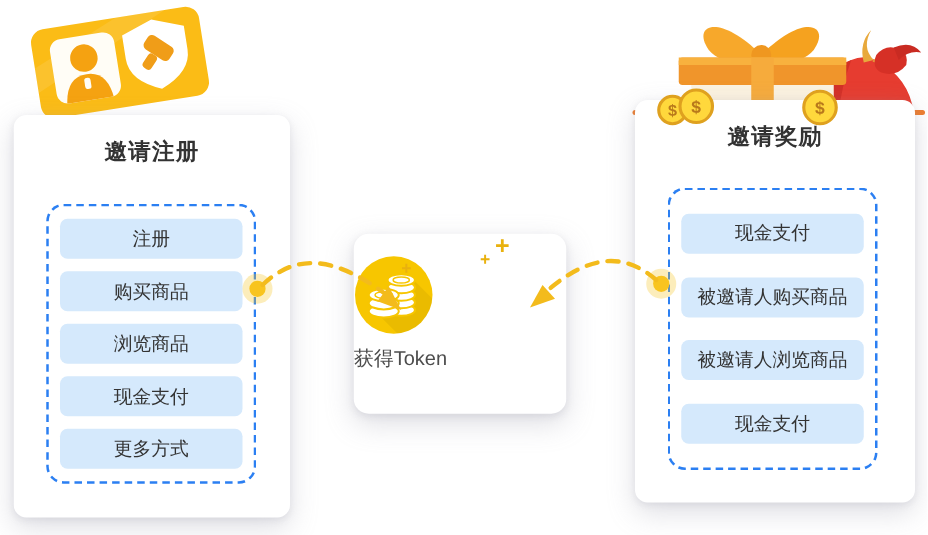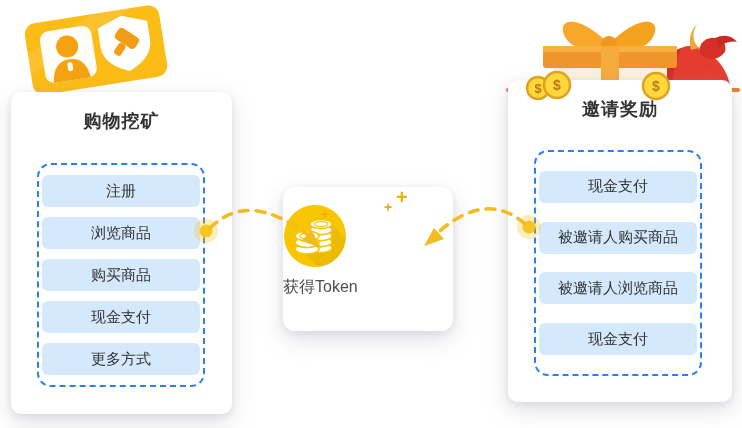--- a/index.html
+++ b/index.html
@@ -20,21 +20,21 @@
     margin-top:17px; text-align:center; font-size:18px; font-weight:bold; color:#333;
     letter-spacing:1px;
   }
   .dash-box {
     position:absolute; left:26px; top:71px; width:168px; height:224px;
     border:2px dashed #2b7ff2; border-radius:14px;
     display:flex; flex-direction:column; justify-content:space-evenly; align-items:center;
   }
   .panel-right .dash-box { top:70px; height:226px; }
   .chip {
-    width:158px; height:32px; background:#d5e9fc; border:none; border-radius:6px;
+    width:146px; height:32px; background:#d5e9fc; border:none; border-radius:6px;
     display:flex; align-items:center; justify-content:center;
     font-size:15px; color:#333; font-family:inherit; cursor:pointer; white-space:nowrap;
   }
   
   .center-card {
     position:absolute; left:283px; top:187px; width:170px; height:144px;
     background:#fff; border-radius:12px; z-index:2;
     box-shadow:0 8px 22px rgba(150,150,165,.30), 0 2px 6px rgba(150,150,165,.18);
     display:flex; flex-direction:column; 
   }
@@ -114,25 +114,25 @@
       <circle cx="52" cy="25" r="13" fill="#ffd83c" stroke="#dfa11f" stroke-width="2.5"></circle>
       <text x="52" y="30" font-size="14" font-weight="bold" fill="#b9791b" text-anchor="middle">$</text>
     </g>
     <g>
       <circle cx="151" cy="26" r="13" fill="#ffd83c" stroke="#dfa11f" stroke-width="2.5"></circle>
       <text x="151" y="31" font-size="14" font-weight="bold" fill="#b9791b" text-anchor="middle">$</text>
     </g>
   </svg>
 
   <section class="panel panel-left">
-    <h2 class="panel-title">购物挖矿</h2>
+    <h2 class="panel-title">邀请注册</h2>
     <div class="dash-box">
       <button class="chip">注册</button>
+      <button class="chip">购买商品</button>
       <button class="chip">浏览商品</button>
-      <button class="chip">购买商品</button>
       <button class="chip">现金支付</button>
       <button class="chip">更多方式</button>
     </div>
   </section>
 
   <section class="panel panel-right">
     <h2 class="panel-title">邀请奖励</h2>
     <div class="dash-box">
       <button class="chip">现金支付</button>
       <button class="chip">被邀请人购买商品</button>

